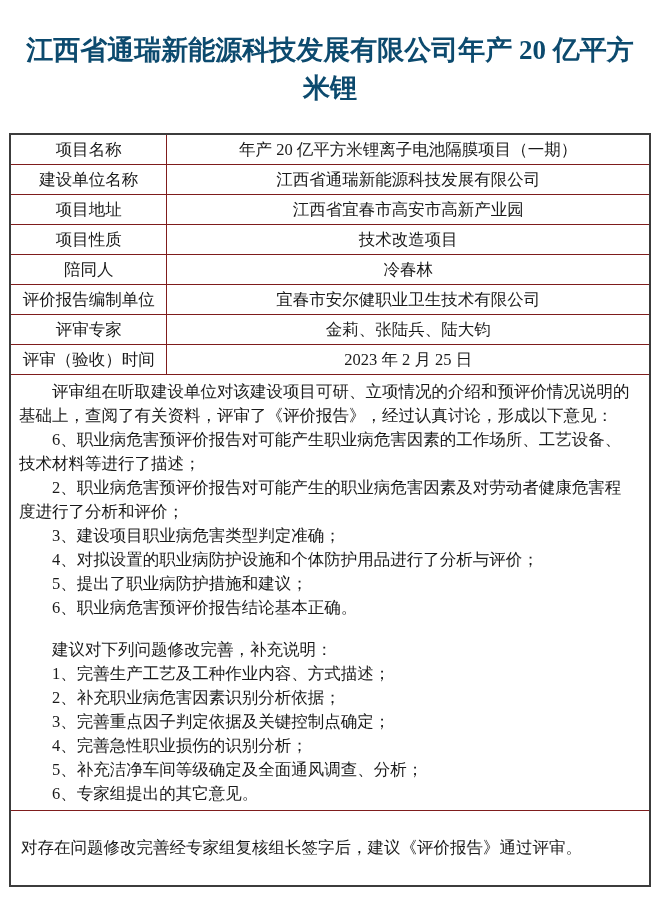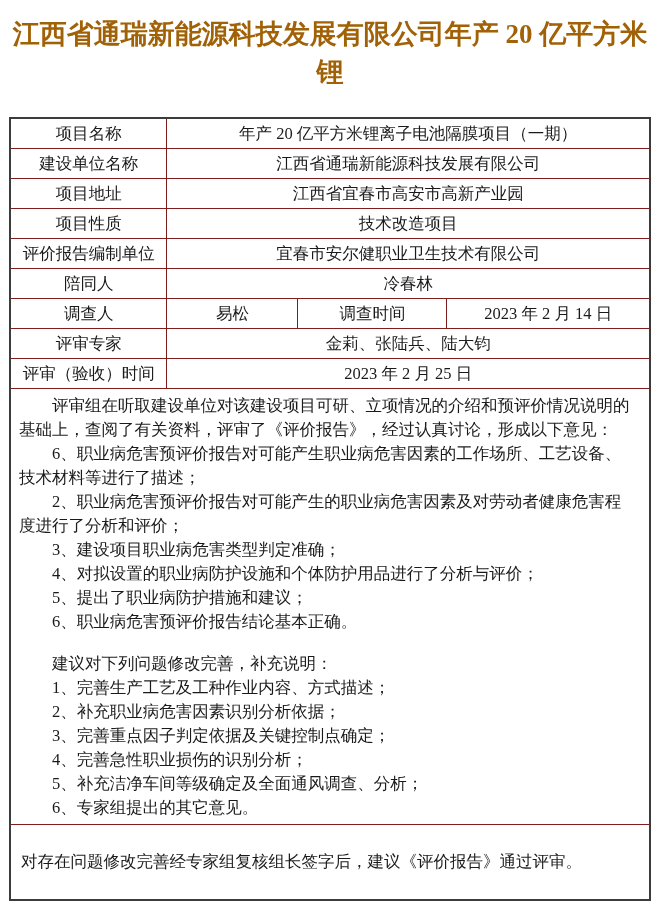--- a/index.html
+++ b/index.html
@@ -10,27 +10,27 @@
   .page {
     position: relative;
     width: 660px;
     height: 908px;
     background: #ffffff;
     color: #111111;
     font-family: "Liberation Serif", "DejaVu Serif", serif;
     overflow: hidden;
   }
   .doc-title {
-    margin: 0;
+    margin: 16px;
     padding-top: 15px;
     text-align: center;
     font-size: 27px;
     font-weight: bold;
     line-height: 38px;
-    color: #a16207;
+    color: #0c4a6e;
   }
   .info-table {
     border-collapse: collapse;
     table-layout: fixed;
     width: 640px;
     margin: 26px auto 0 auto;
     border: 2px solid #3c3c3c;
   }
   .info-table td {
     border: 1px solid #7f1d1d;
@@ -97,32 +97,26 @@
       </tr>
       <tr>
         <td class="cell-label">项目地址</td>
         <td class="cell-value" colspan="3">江西省宜春市高安市高新产业园</td>
       </tr>
       <tr>
         <td class="cell-label">项目性质</td>
         <td class="cell-value" colspan="3">技术改造项目</td>
       </tr>
       <tr>
-        <td class="cell-label">评价报告编制单位</td>
-        <td class="cell-value" colspan="3">宜春市安尔健职业卫生技术有限公司</td>
-      </tr>
-      <tr>
         <td class="cell-label">陪同人</td>
         <td class="cell-value" colspan="3">冷春林</td>
       </tr>
       <tr>
-        <td class="cell-label">调查人</td>
-        <td class="cell-value">易松</td>
-        <td class="cell-label">调查时间</td>
-        <td class="cell-value">2023 年 2 月 14 日</td>
+        <td class="cell-label">评价报告编制单位</td>
+        <td class="cell-value" colspan="3">宜春市安尔健职业卫生技术有限公司</td>
       </tr>
       <tr>
         <td class="cell-label">评审专家</td>
         <td class="cell-value" colspan="3">金莉、张陆兵、陆大钧</td>
       </tr>
       <tr>
         <td class="cell-label">评审（验收）时间</td>
         <td class="cell-value" colspan="3">2023 年 2 月 25 日</td>
       </tr>
       <tr>

